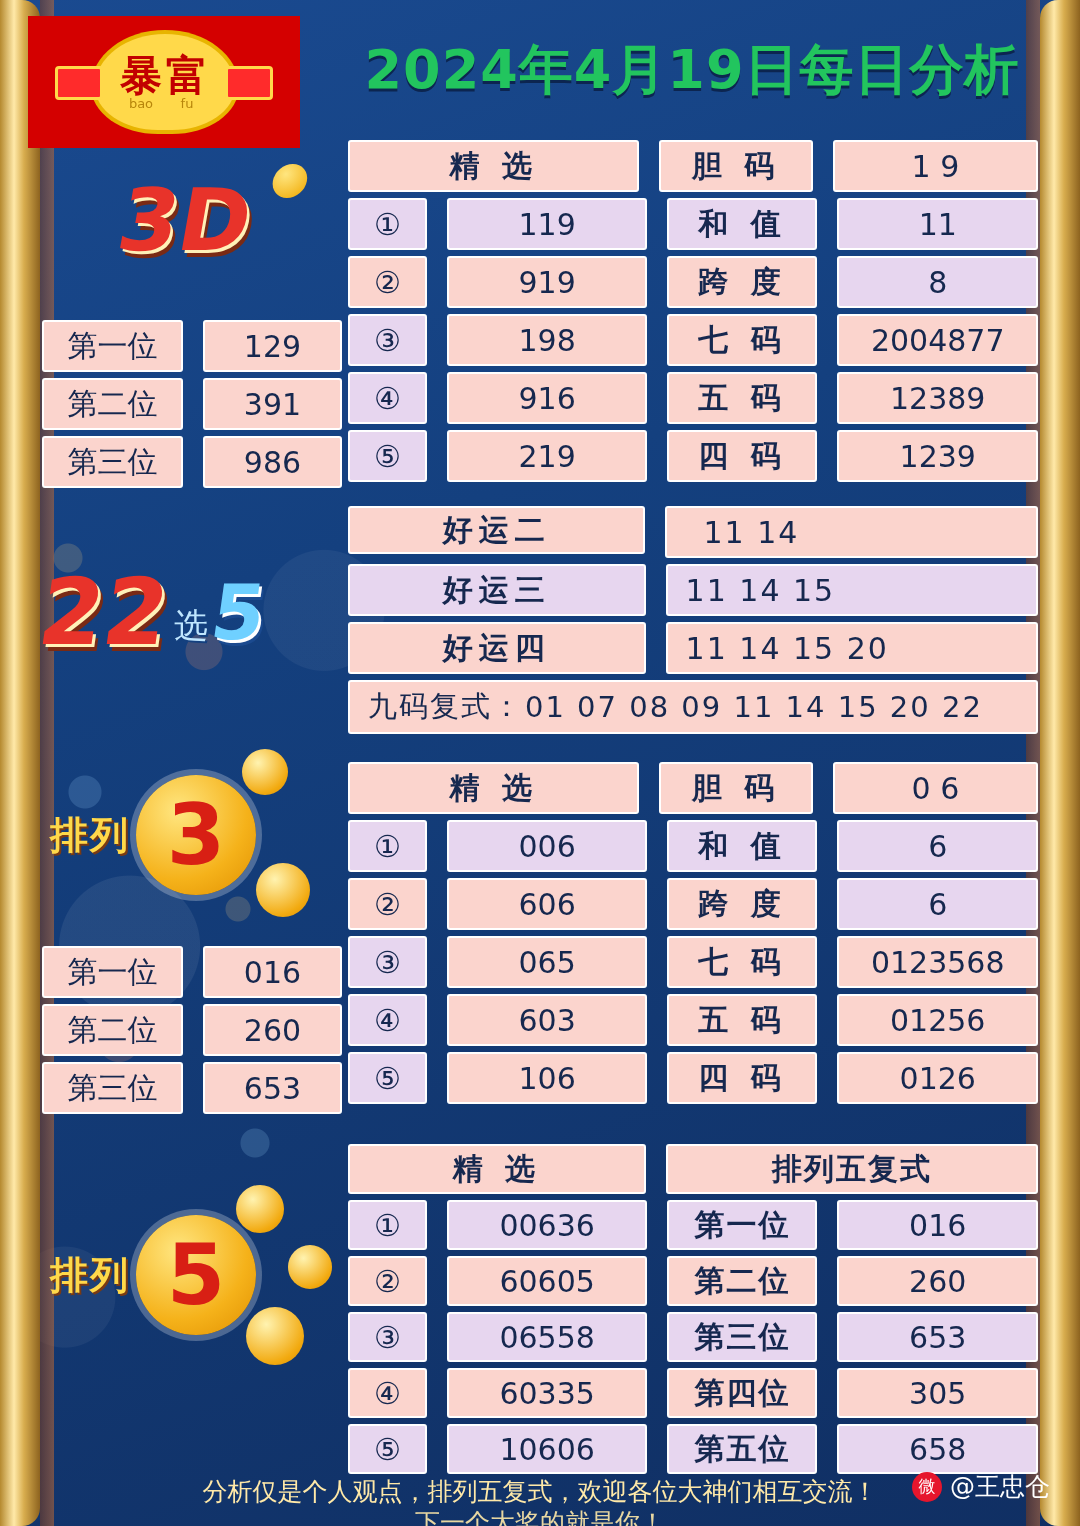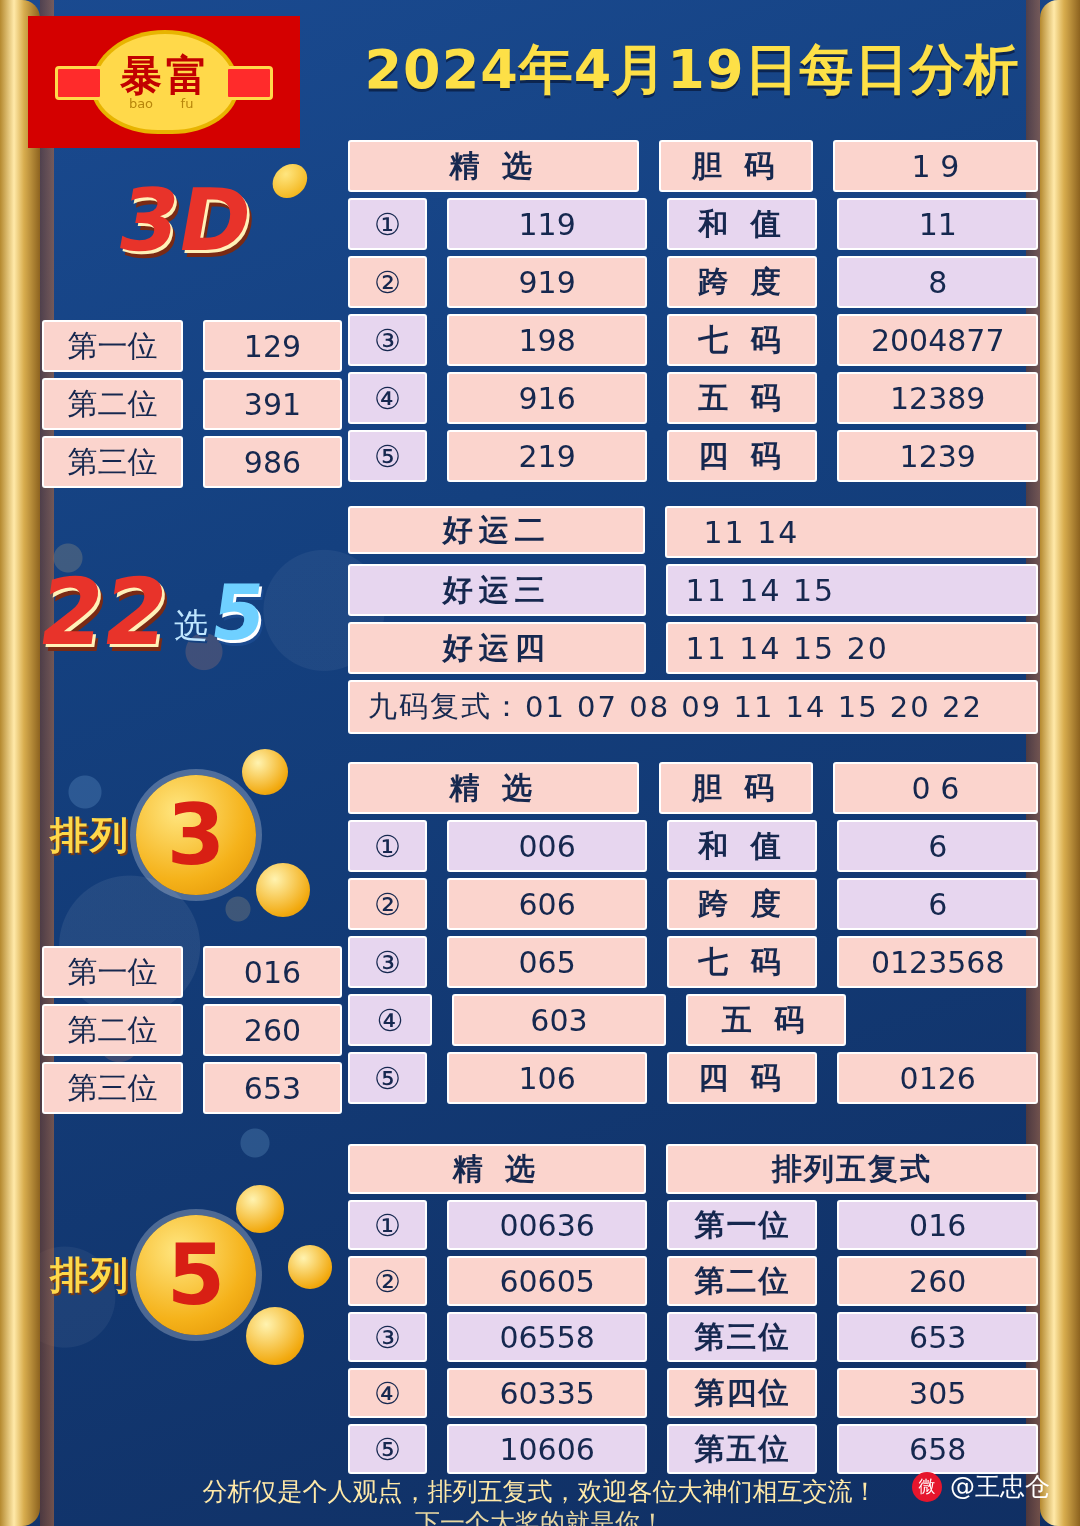--- a/index.html
+++ b/index.html
@@ -76,21 +76,21 @@
   .logo-ear{
     position:absolute; top:34px; width:48px; height:34px;
     background:#ff2b2b; border:3px solid #ffd94a; border-radius:4px;
     z-index:2;
   }
   .logo-ear.l{ left:6px; }
   .logo-ear.r{ right:6px; }
   .title{
     position:absolute; left:300px; top:34px; width:740px;
     font-family:"DejaVu Sans", sans-serif;
-    font-size:54px; font-weight:bold; color:#fde047; letter-spacing:1px;
+    font-size:54px; font-weight:bold; color:#22c55e; letter-spacing:1px;
     text-align:center;
     text-shadow:0 3px 0 #0c2550;
     padding-left:44px;
   }
 
   
   .cell{
     background:#fbd4cd;
     border:2px solid #ffffff;
     color:#16284f;
@@ -348,20 +348,21 @@
   <div class="row" style="margin-bottom:6px;">
     <div class="cell alt" style="width:84px;height:52px;">③</div>
     <div class="cell" style="width:214px;height:52px;">065</div>
     <div class="cell head" style="width:160px;height:52px;">七  码</div>
     <div class="cell" style="width:214px;height:52px;">0123568</div>
   </div>
   <div class="row" style="margin-bottom:6px;">
     <div class="cell alt" style="width:84px;height:52px;">④</div>
     <div class="cell" style="width:214px;height:52px;">603</div>
     <div class="cell head" style="width:160px;height:52px;">五  码</div>
+    <div class="cell" style="width:214px;height:52px;">01256</div>
   </div>
   <div class="row">
     <div class="cell alt" style="width:84px;height:52px;">⑤</div>
     <div class="cell" style="width:214px;height:52px;">106</div>
     <div class="cell head" style="width:160px;height:52px;">四  码</div>
     <div class="cell" style="width:214px;height:52px;">0126</div>
   </div>
 </div>
 
 <div class="artp5">

